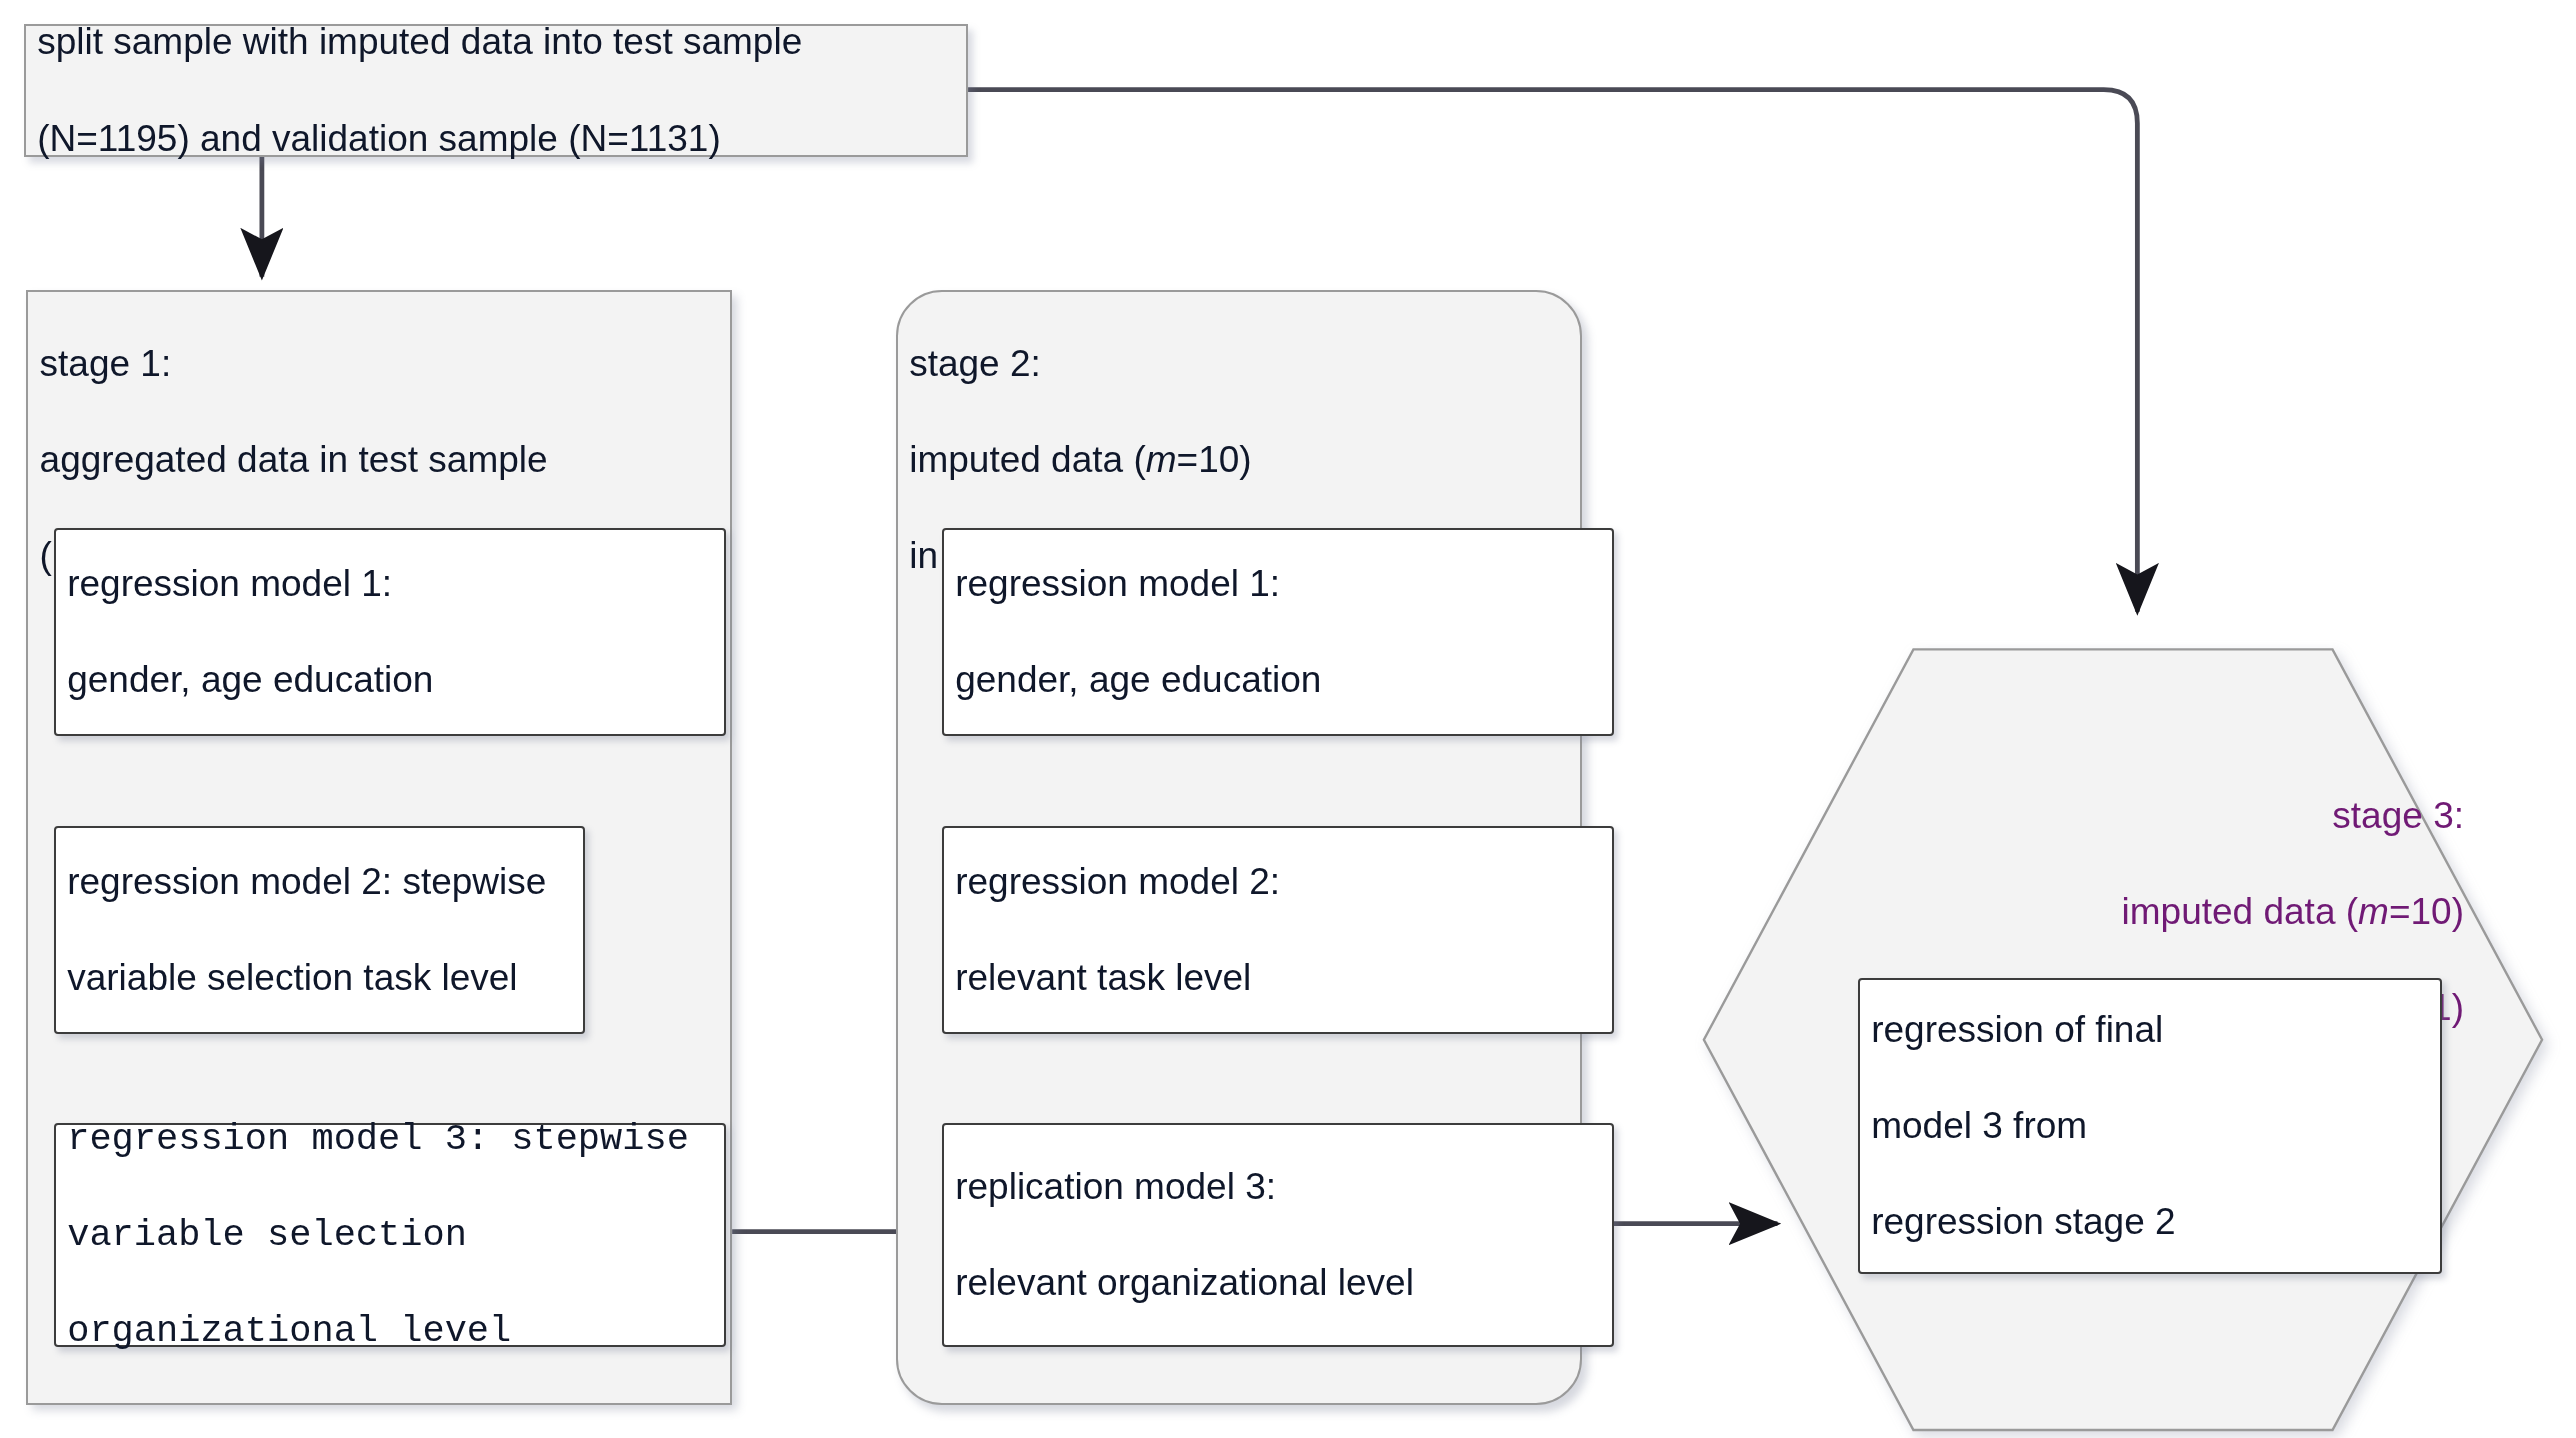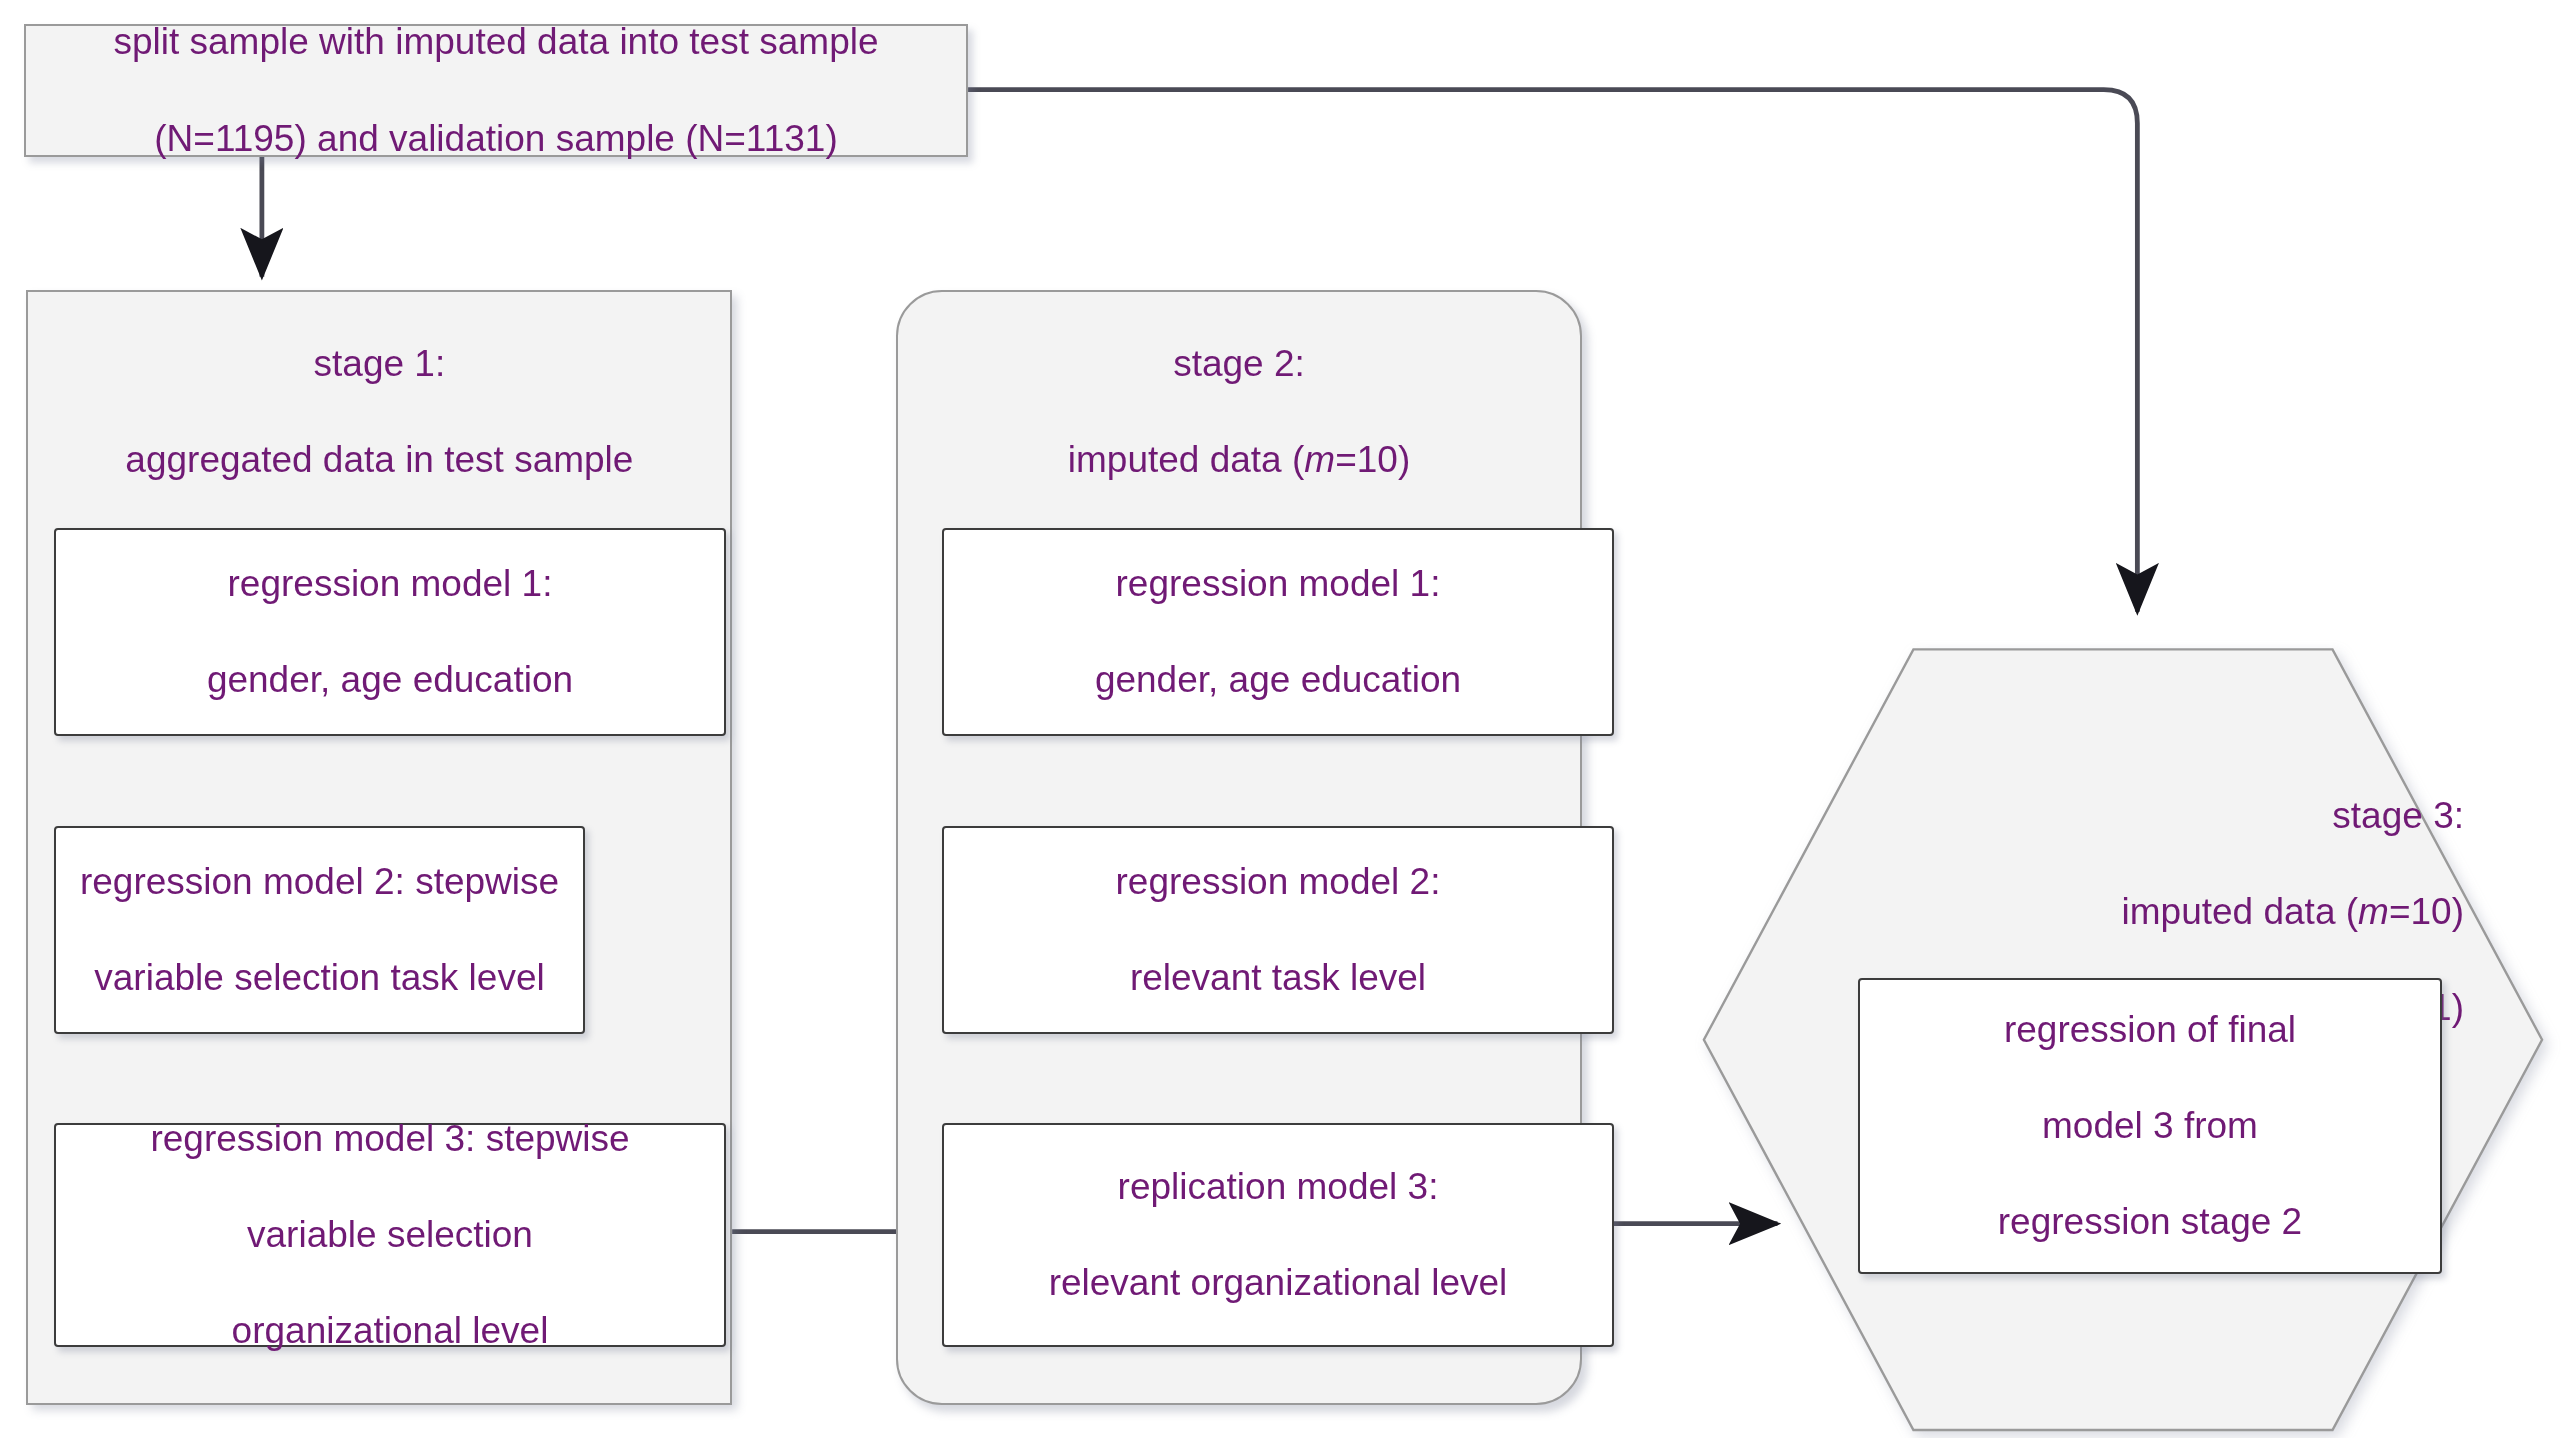--- a/index.html
+++ b/index.html
@@ -25,22 +25,22 @@
     width: 2576px;
     height: 1438px;
     pointer-events: none;
   }
   .node {
     position: absolute;
     box-sizing: border-box;
     display: flex;
     align-items: center;
     justify-content: center;
-    text-align: center;
-    color: #701a75;
+    text-align: left;
+    color: #0f172a;
   }
   .node .txt {
     width: 100%;
     line-height: 1.30;
     white-space: pre-line;
     padding: 0 11.2px;
     box-sizing: border-box;
   }
   .gray-box {
     background: #f3f3f3;
@@ -147,21 +147,21 @@
     </div>
   </div>
 
   <div class="node white-box f46" style="left:54px; top:826px; width:531px; height:208px;">
     <div class="txt">
       <div>regression model 2: stepwise</div>
       <div>variable selection task level</div>
     </div>
   </div>
 
-  <div class="node white-box f46" style="left:54px; top:1123px; width:672px; height:224px;">
+  <div class="node white-box f46" style="left:54px; top:1123px; width:672px; height:224px;font-family:Liberation Mono, monospace;">
     <div class="txt">
       <div>regression model 3: stepwise</div>
       <div>variable selection</div>
       <div>organizational level</div>
     </div>
   </div>
 
   <div class="node container-box rounded f46" style="left:896px; top:290px; width:686px; height:1115px;">
     <div class="txt container-title">
       <div>stage 2:</div>

